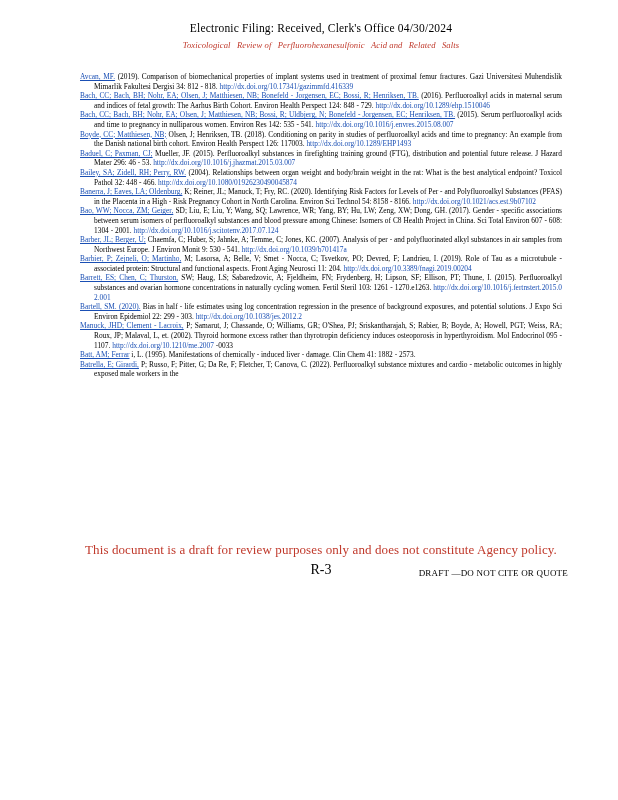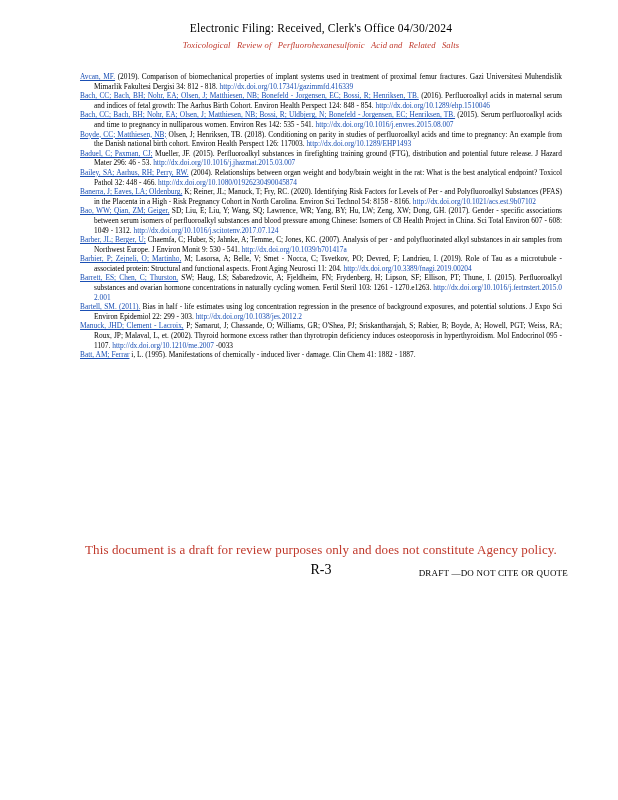--- a/index.html
+++ b/index.html
@@ -113,21 +113,21 @@
   <div class="refs">
 
     <div class="ref">
       <span class="nm lead">Avcan, MF.</span>
       <span class="plain">(2019).   Comparison of    biomechanical    properties   of implant systems    used in    treatment of  proximal   femur  fractures.   Gazi  Universitesi   Muhendislik Mimarlik Fakultesi      Dergisi   34: 812  - 818.</span>
       <span class="lnk">http://dx.doi.org/10.17341/gazimmfd.416339</span>
     </div>
 
     <div class="ref">
       <span class="nm lead">Bach, CC; Bach, BH; Nohr, EA;   Olsen, J;   Matthiesen, NB;   Bonefeld   - Jorgensen, EC;   Bossi, R; Henriksen, TB.</span>
-      <span class="plain">(2016).   Perfluoroalkyl   acids  in maternal serum      and  indices  of  fetal  growth: The      Aarhus Birth   Cohort.   Environ   Health   Perspect 124: 848      - 854.</span>
+      <span class="plain">(2016).   Perfluoroalkyl   acids  in maternal serum      and  indices  of  fetal  growth: The      Aarhus Birth   Cohort.   Environ   Health   Perspect 124: 848      - 729.</span>
       <span class="lnk">http://dx.doi.org/10.1289/ehp.1510046</span>
     </div>
 
     <div class="ref">
       <span class="nm lead">Bach, CC; Bach, BH; Nohr, EA;   Olsen, J;   Matthiesen, NB;   Bossi, R; Uldbjerg,   N; Bonefeld  - Jorgensen, EC; Henriksen, TB.</span>
       <span class="plain">(2015).   Serum   perfluoroalkyl    acids   and time   to pregnancy    in nulliparous women. Environ      Res  142:   535  - 541.</span>
       <span class="lnk">http://dx.doi.org/10.1016/j.envres.2015.08.007</span>
     </div>
 
     <div class="ref">
@@ -136,34 +136,34 @@
       <span class="lnk">http://dx.doi.org/10.1289/EHP1493</span>
     </div>
 
     <div class="ref">
       <span class="nm lead">Baduel, C; Paxman, CJ;</span>
       <span class="plain">Mueller,   JF.    (2015).  Perfluoroalkyl      substances   in  firefighting    training ground (FTG),   distribution   and potential   future   release.   J Hazard Mater      296:   46   - 53.</span>
       <span class="lnk">http://dx.doi.org/10.1016/j.jhazmat.2015.03.007</span>
     </div>
 
     <div class="ref">
-      <span class="nm lead">Bailey, SA;  Aarhus,  RH; Perry,  RW.</span>
+      <span class="nm lead">Bailey, SA;  Zidell,  RH; Perry,  RW.</span>
       <span class="plain">(2004).   Relationships      between   organ weight      and body/brain weight   in  the  rat:  What   is  the  best analytical      endpoint?   Toxicol  Pathol   32:  448   - 466.</span>
       <span class="lnk">http://dx.doi.org/10.1080/01926230490045874</span>
     </div>
 
     <div class="ref">
       <span class="nm lead">Banerra,  J; Eaves,  LA; Oldenburg,</span>
       <span class="plain">K; Reiner,   JL; Manuck, T;    Fry,  RC.   (2020).   Identifying     Risk Factors for  Levels  of  Per  -  and  Polyfluoroalkyl       Substances     (PFAS) in  the  Placenta   in a High  - Risk Pregnancy Cohort in      North   Carolina.   Environ   Sci Technol    54: 8158      - 8166.</span>
       <span class="lnk">http://dx.doi.org/10.1021/acs.est.9b07102</span>
     </div>
 
     <div class="ref">
-      <span class="nm lead">Bao, WW;  Qian, ZM; Geiger,</span>
-      <span class="plain">SD; Liu,  E; Liu,  Y; Wang, SQ;  Lawrence,   WR; Yang, BY;   Hu,  LW;  Zeng, XW; Dong, GH.   (2017).    Gender  - specific   associations      between    serum   isomers   of  perfluoroalkyl substances      and blood pressure      among   Chinese: Isomers     of  C8  Health   Project in   China.   Sci Total   Environ    607   - 608: 1049     - 1312.</span>
+      <span class="nm lead">Bao, WW;  Nocca, ZM; Geiger,</span>
+      <span class="plain">SD; Liu,  E; Liu,  Y; Wang, SQ;  Lawrence,   WR; Yang, BY;   Hu,  LW;  Zeng, XW; Dong, GH.   (2017).    Gender  - specific   associations      between    serum   isomers   of  perfluoroalkyl substances      and blood pressure      among   Chinese: Isomers     of  C8  Health   Project in   China.   Sci Total   Environ    607   - 608: 1304     - 2001.</span>
       <span class="lnk">http://dx.doi.org/10.1016/j.scitotenv.2017.07.124</span>
     </div>
 
     <div class="ref">
       <span class="nm lead">Barber,  JL; Berger, U;</span>
       <span class="plain">Chaemfa,   C; Huber, S;   Jahnke, A;   Temme, C; Jones, KC.      (2007).    Analysis   of  per  - and   polyfluorinated alkyl      substances   in air samples   from   Northwest Europe.    J Environ Monit    9:  530   - 541.</span>
       <span class="lnk">http://dx.doi.org/10.1039/b701417a</span>
     </div>
 
     <div class="ref">
@@ -172,37 +172,41 @@
       <span class="lnk">http://dx.doi.org/10.3389/fnagi.2019.00204</span>
     </div>
 
     <div class="ref">
       <span class="nm lead">Barrett,   ES; Chen,  C; Thurston,</span>
       <span class="plain">SW; Haug,   LS; Sabaredzovic,    A; Fjeldheim,    FN; Frydenberg,    H; Lipson, SF;  Ellison, PT; Thune,     I.  (2015).   Perfluoroalkyl     substances     and ovarian hormone concentrations     in  naturally   cycling   women. Fertil     Steril   103: 1261    - 1270.e1263.</span>
       <span class="lnk">http://dx.doi.org/10.1016/j.fertnstert.2015.02.001</span>
     </div>
 
     <div class="ref">
-      <span class="nm lead">Bartell,   SM. (2011).</span>
+      <span class="nm lead">Bartell,   SM. (2020).</span>
       <span class="plain">Bias  in  half  - life  estimates     using   log  concentration regression in       the  presence   of background exposures,      and potential solutions.      J Expo  Sci Environ   Epidemiol    22:  299   - 303.</span>
       <span class="lnk">http://dx.doi.org/10.1038/jes.2012.2</span>
     </div>
 
     <div class="ref">
       <span class="nm lead">Manuck,   JHD; Clement  - Lacroix,</span>
       <span class="plain">P; Samarut,   J; Chassande,    O; Williams,   GR; O'Shea,   PJ; Sriskantharajah,     S; Rabier,  B; Boyde,  A; Howell,   PGT; Weiss,  RA; Roux,  JP; Malaval,   L, et. (2002). Thyroid hormone      excess  rather   than  thyrotropin    deficiency   induces   osteoporosis    in hyperthyroidism.     Mol Endocrinol    095  - 1107.</span>
       <span class="lnk">http://dx.doi.org/10.1210/me.2007</span>
       <span class="plain">-0033</span>
     </div>
 
     <div class="ref">
       <span class="nm lead">Batt,  AM; Ferrar</span>
-      <span class="plain">i, L. (1995).   Manifestations   of  chemically   - induced   liver  - damage.   Clin  Chem  41: 1882   - 1887.</span>
-    </div>
-
+      <span class="plain">i, L. (1995).   Manifestations   of  chemically   - induced   liver  - damage.   Clin  Chem  41: 1882   - 2573.</span>
+    </div>
+
+    <div class="ref">
+      <span class="nm lead">Batrella, E; Girardi,</span>
+      <span class="plain">P;  Russo,  F; Pitter, G;  Da Re,  F; Fletcher,   T; Canova,  C.   (2022).   Perfluoroalkyl substance     mixtures   and cardio  - metabolic   outcomes   in highly   exposed   male  workers   in  the</span>
+    </div>
 
   </div>
 
   <div class="footer-note">This   document   is a draft   for review   purposes   only   and  does   not  constitute   Agency policy.</div>
   <div class="footer-center">R-3</div>
   <div class="footer-right">DRAFT —DO NOT  CITE  OR  QUOTE</div>
 
 </div>
 
 </body></html>

